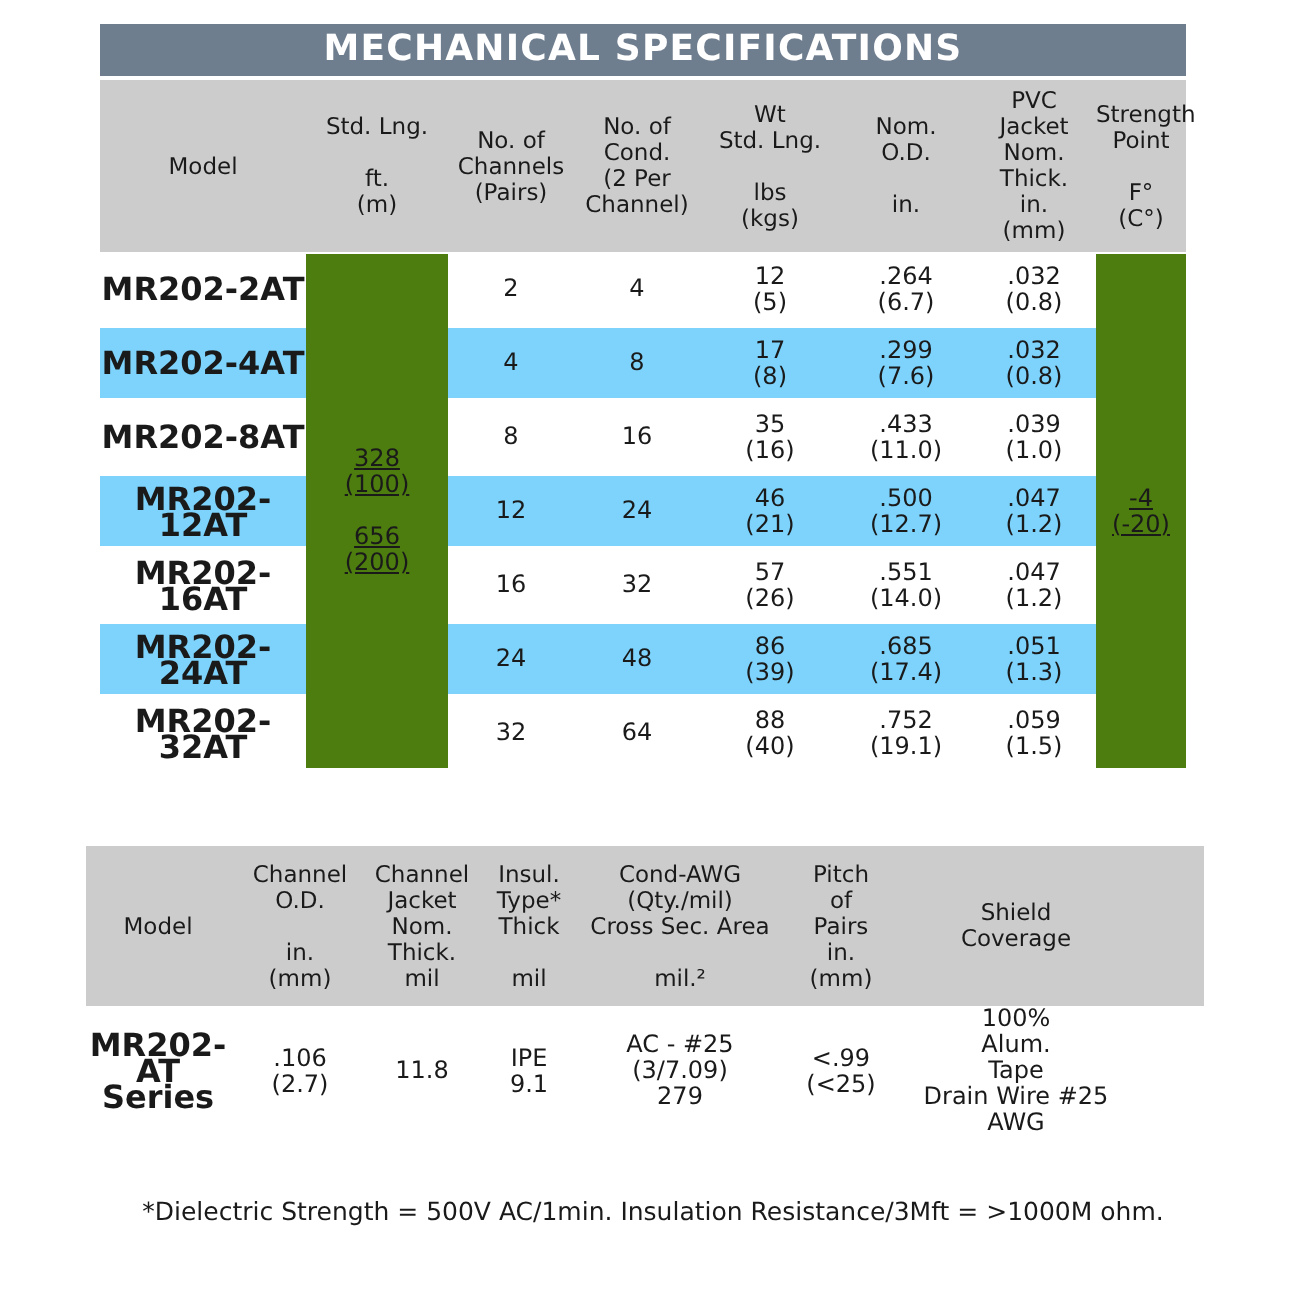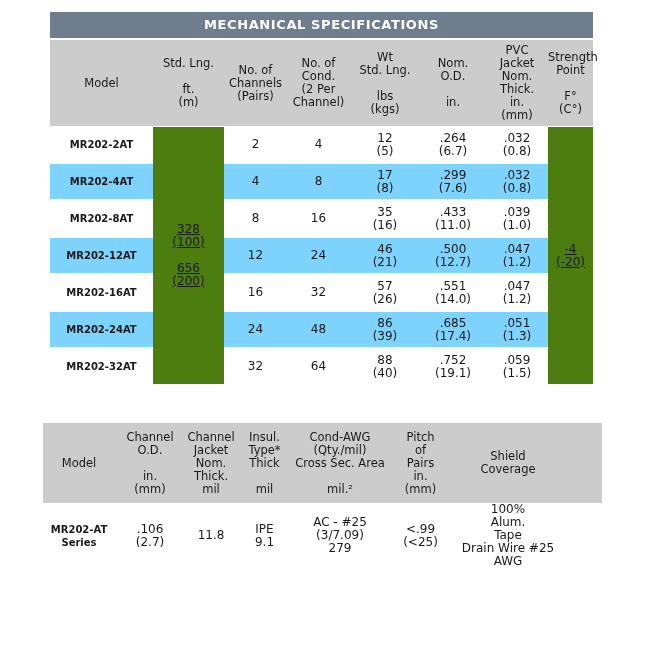--- a/index.html
+++ b/index.html
@@ -7,41 +7,41 @@
     width:653px;height:653px;background:#ffffff;
     font-family:"DejaVu Sans","Liberation Sans",sans-serif;
     color:#1a1a1a;position:relative;overflow:hidden;
   }
   .spec-table{position:absolute;}
   .t1{left:50px;top:12px;width:543px;}
   .t2{left:43px;top:423px;width:559px;}
   .title-bar{
     height:26px;line-height:26px;text-align:center;
     background:#6f7e8f;color:#ffffff;
-    font-size:13px;font-weight:bold;letter-spacing:0.6px;
+    font-size:18px;font-weight:bold;letter-spacing:0.6px;
     margin-bottom:2px;
   }
   .title-prefix{font-weight:normal;margin-right:5px;}
   table{border-collapse:separate;border-spacing:0;width:100%;table-layout:fixed;}
   th{
     background:#cccccc;font-weight:normal;
     font-size:11.5px;line-height:13px;
     text-align:center;vertical-align:middle;
     white-space:pre-line;padding:4px 0;
   }
   .t1 th{height:78px;}
   .t2 th{height:72px;}
   td{
     font-size:12px;line-height:13px;
     text-align:center;vertical-align:middle;
     white-space:pre-line;padding:0;
   }
   .t1 tbody tr{height:37px;}
   .t2 tbody tr{height:64px;}
-  .model-cell{font-weight:bold;font-size:10px;}
+  .model-cell{font-weight:bold;font-size:16px;}
   .t1 tbody td{border-top:1px solid #ffffff;border-bottom:1px solid #ffffff;}
   tr.hl td{background:#7dd3fc;}
   td.span-cell{background:#4d7c0f;text-decoration:underline;}
   .shield-col{padding-right:39px;}
   .footnotes{
     position:absolute;left:0;top:598px;width:653px;
     text-align:center;font-size:12.5px;line-height:15px;
   }
   .footnote{margin-bottom:9px;}
 </style>
@@ -248,13 +248,14 @@
         <td class="shield-col">100%
 Alum.
 Tape
 Drain Wire #25 AWG</td>
       </tr>
     </tbody>
   </table>
 </div>
 
 <div class="footnotes">
+  <div class="footnote">*Dielectric Strength = 500V AC/1min. Insulation Resistance/3Mft = &gt;1000M ohm.</div>
 </div>
 
 </body></html>

